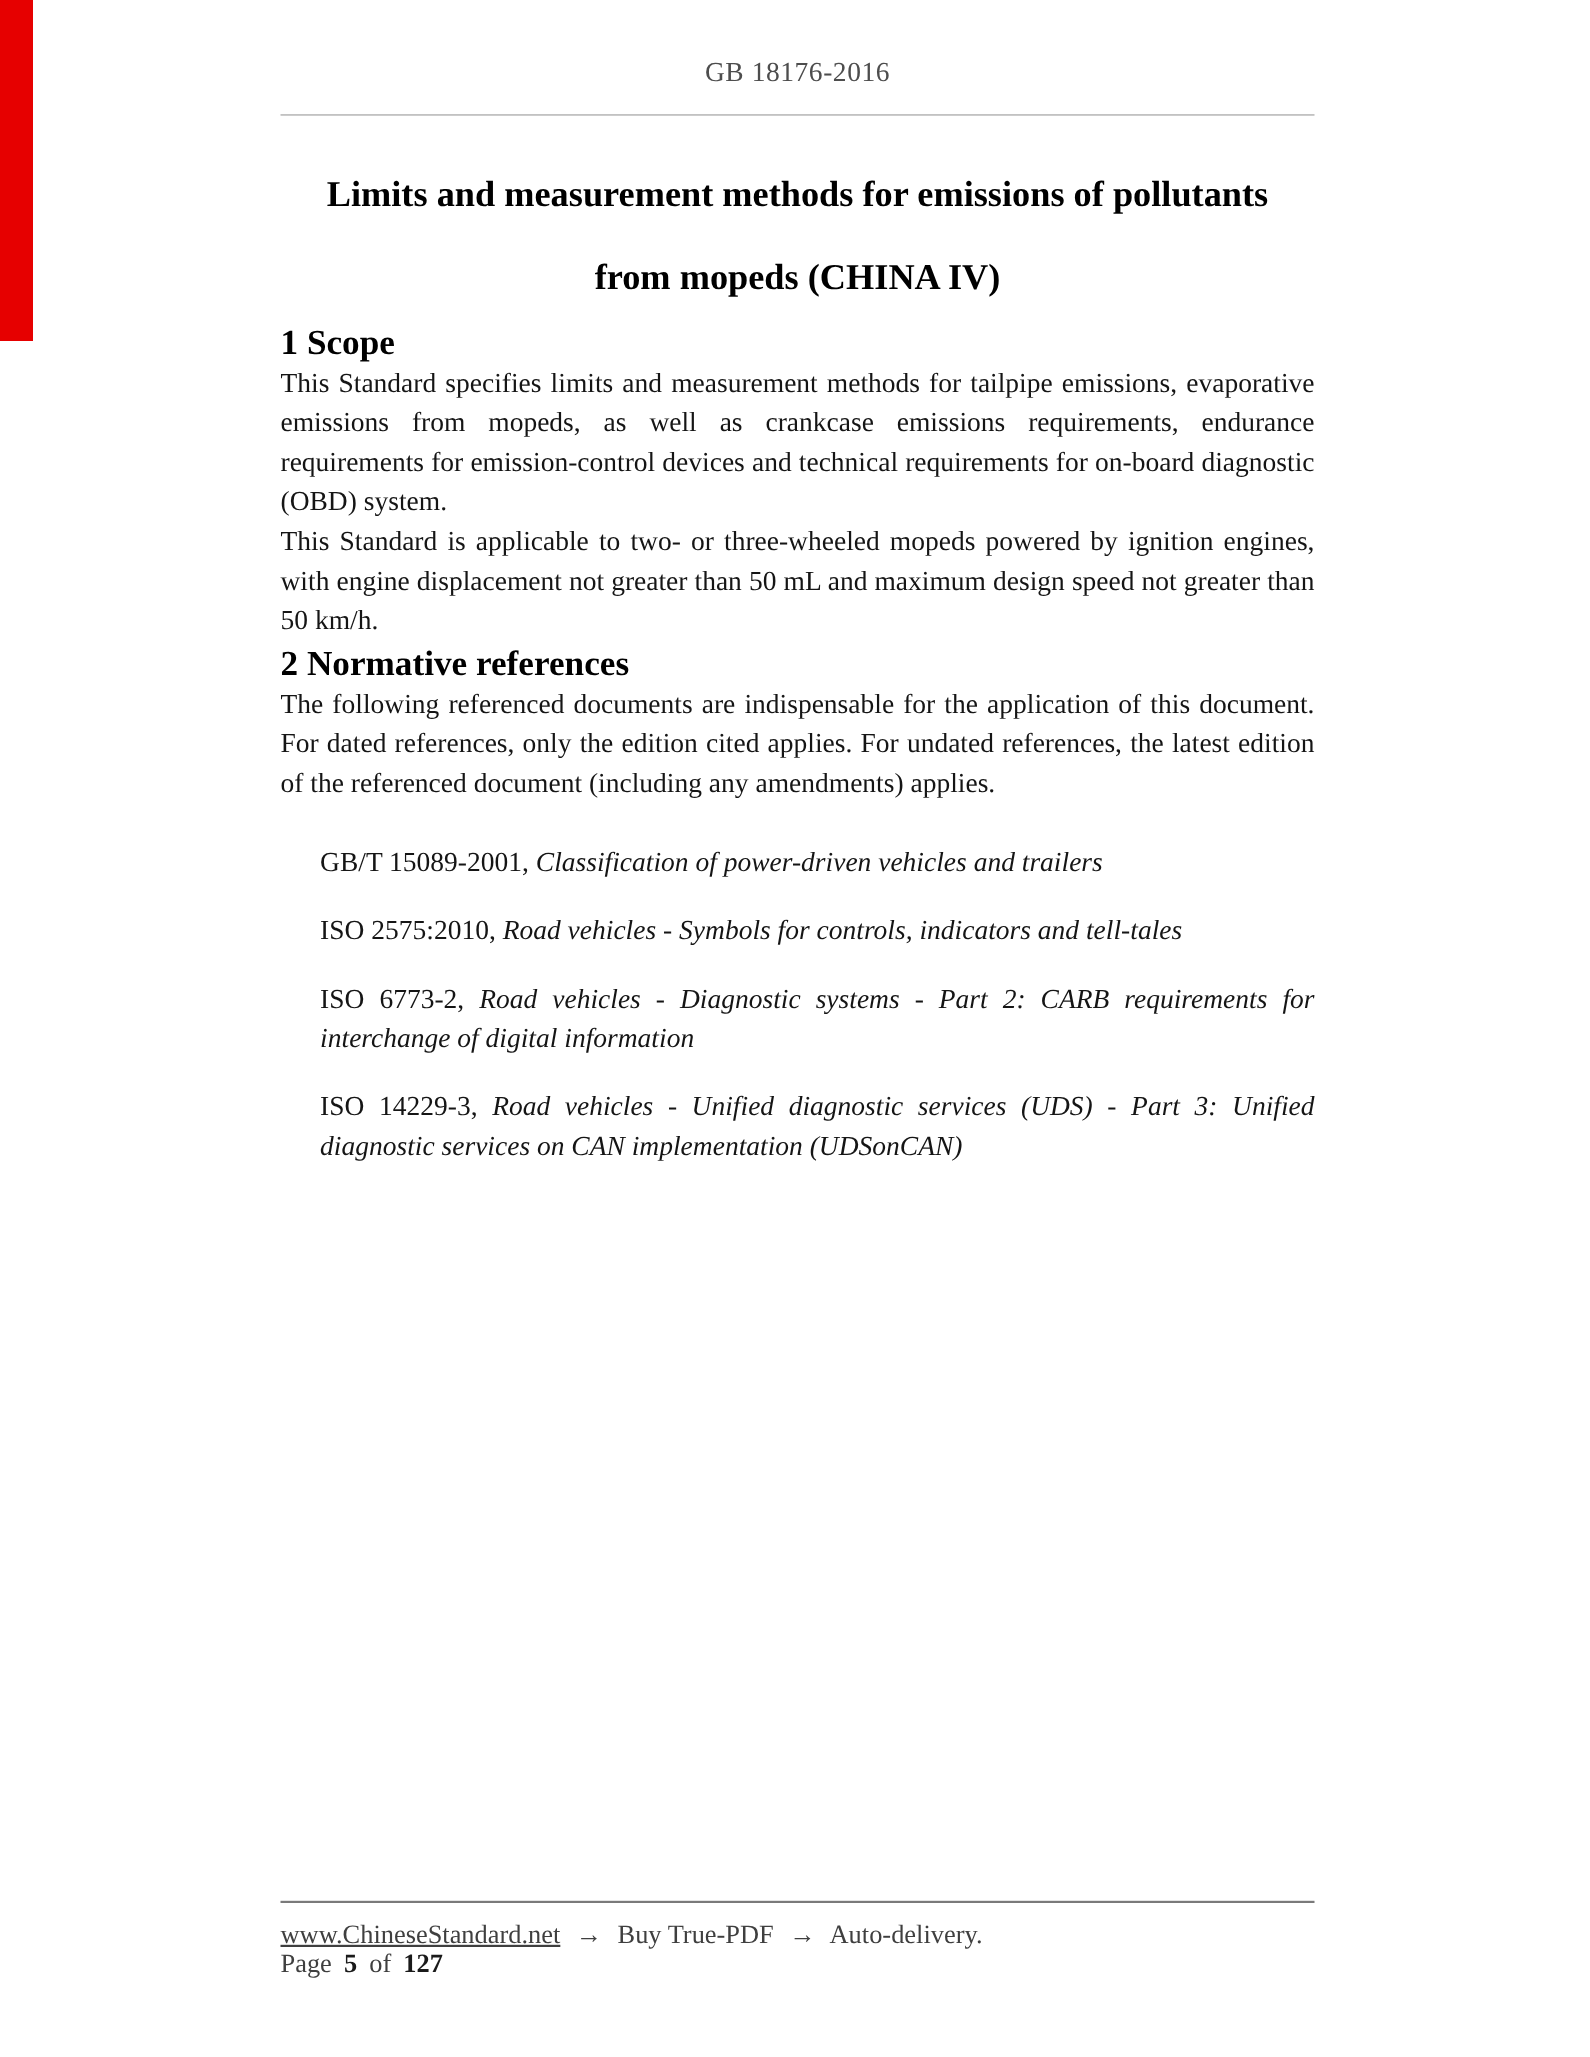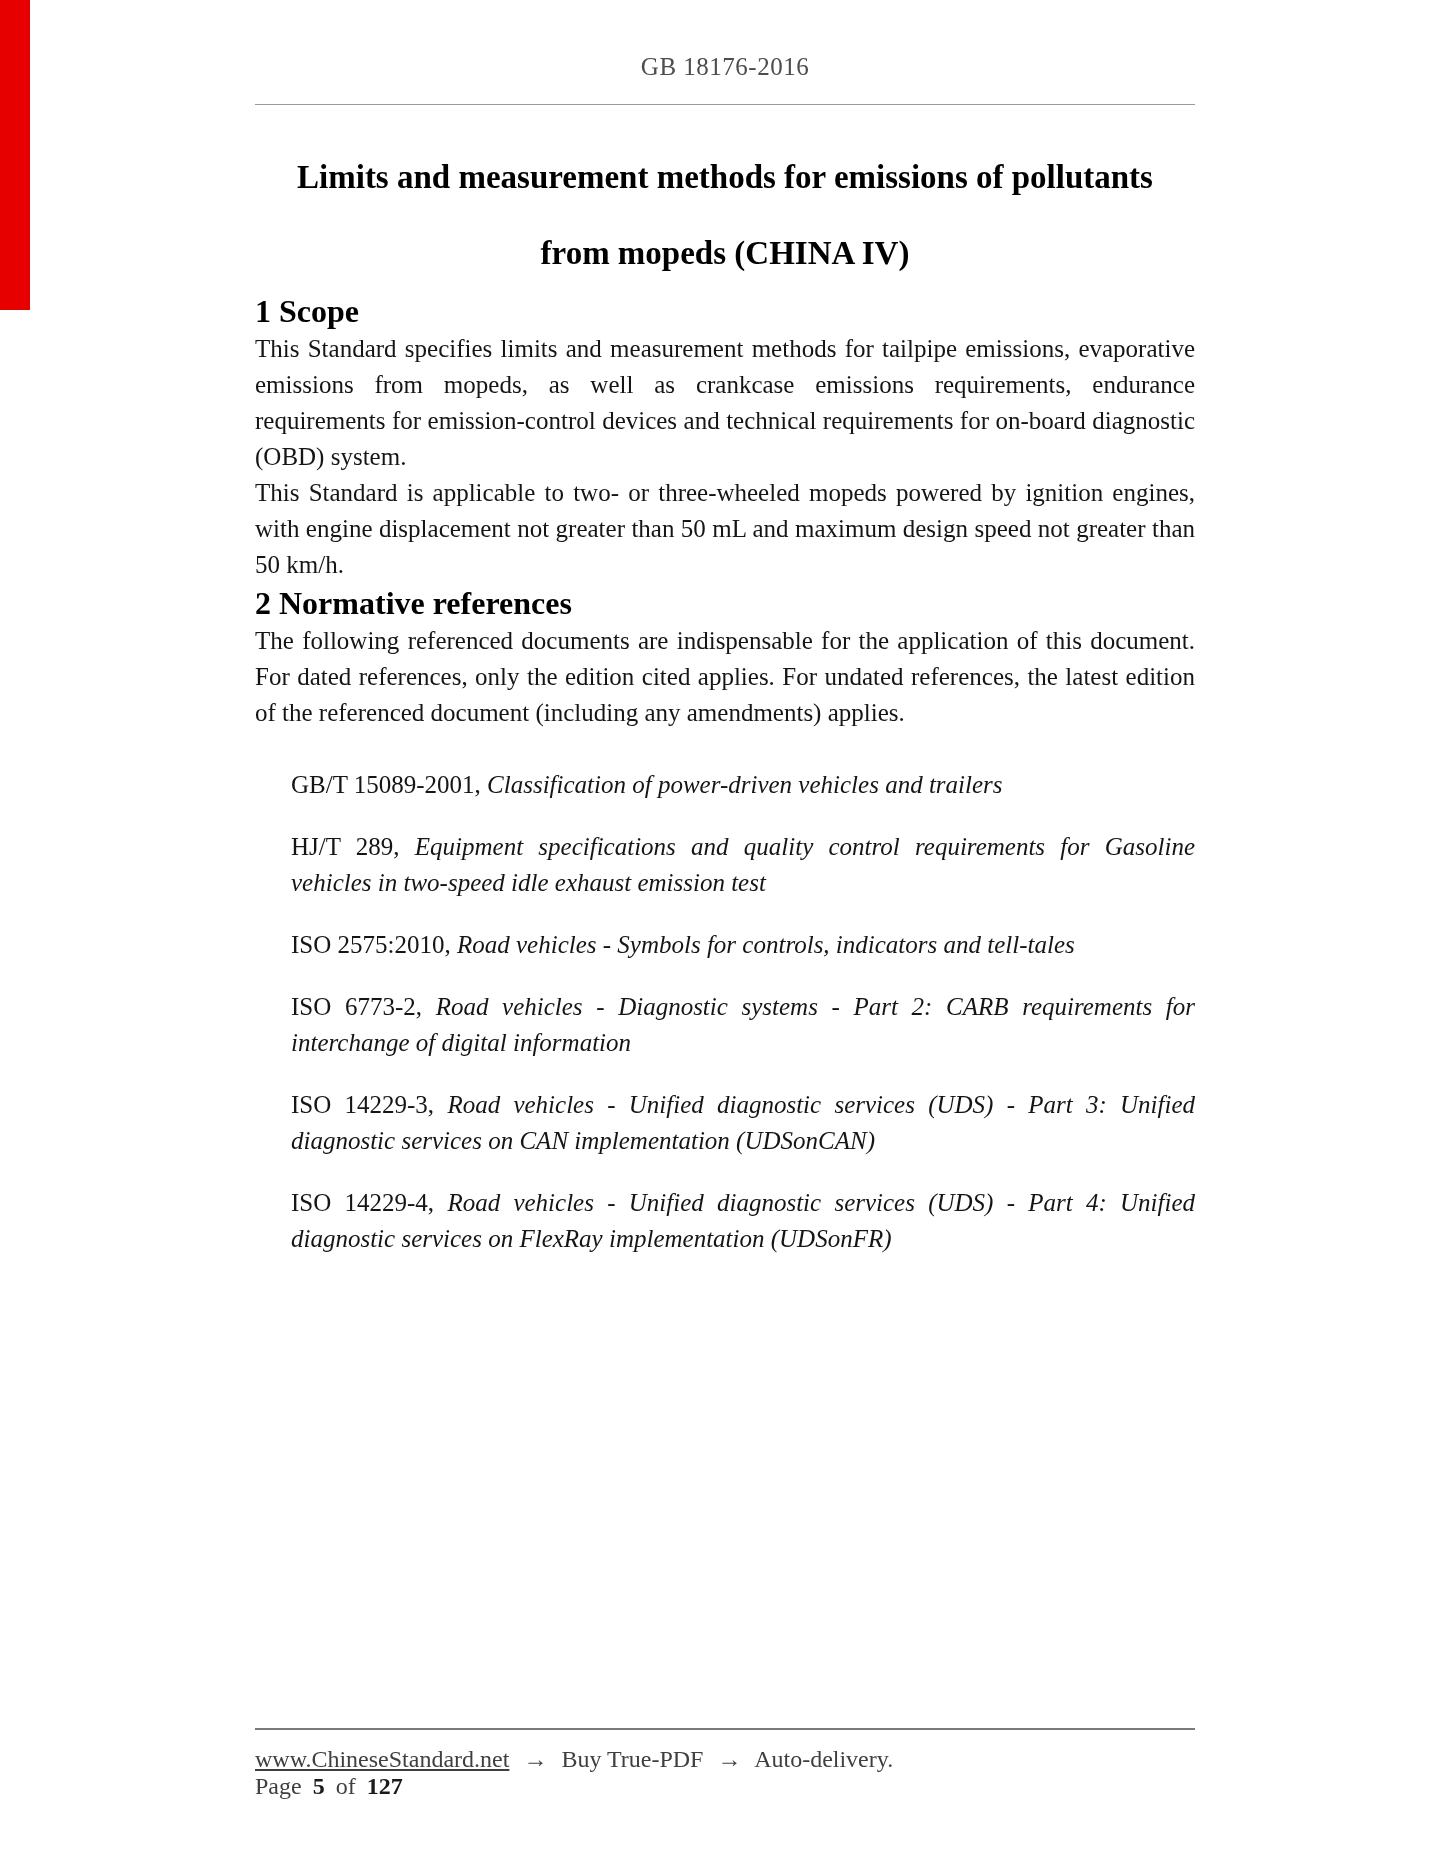--- a/index.html
+++ b/index.html
@@ -126,38 +126,30 @@
 
     <h2 class="sec sec-norm">2 Normative references</h2>
 
     <p class="body p-first">The following referenced documents are indispensable for the application of this document. For dated references, only the edition cited applies. For undated references, the latest edition of the referenced document (including any amendments) applies.</p>
 
     <p class="ref" style="margin-top:36px;">
       <span class="ref-code">GB/T 15089-2001,</span>
       <span class="ref-title">Classification of power-driven vehicles and trailers</span>
     </p>
     <p class="ref">
-      <span class="ref-code">HJ/T 289,</span>
-      <span class="ref-title">Equipment specifications and quality control requirements for Gasoline vehicles in two-speed idle exhaust emission test</span>
-    </p>
-    <p class="ref">
       <span class="ref-code">ISO 2575:2010,</span>
       <span class="ref-title">Road vehicles - Symbols for controls, indicators and tell-tales</span>
     </p>
     <p class="ref">
       <span class="ref-code">ISO 6773-2,</span>
       <span class="ref-title">Road vehicles - Diagnostic systems - Part 2: CARB requirements for interchange of digital information</span>
     </p>
     <p class="ref">
       <span class="ref-code">ISO 14229-3,</span>
       <span class="ref-title">Road vehicles - Unified diagnostic services (UDS) - Part 3: Unified diagnostic services on CAN implementation (UDSonCAN)</span>
-    </p>
-    <p class="ref">
-      <span class="ref-code">ISO 14229-4,</span>
-      <span class="ref-title">Road vehicles - Unified diagnostic services (UDS) - Part 4: Unified diagnostic services on FlexRay implementation (UDSonFR)</span>
     </p>
 
   </div>
 
   <div class="footer">
     <hr class="footer-rule">
     <div class="footer-line">
       <span class="footer-left">
         <a href="#" class="link">www.ChineseStandard.net</a>
         <span class="arrow">→</span>

